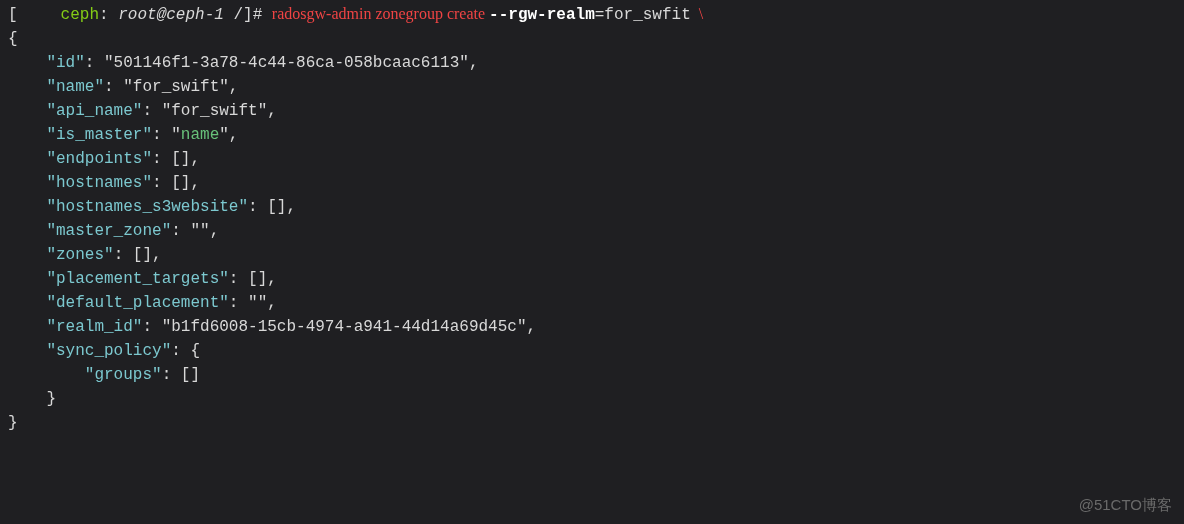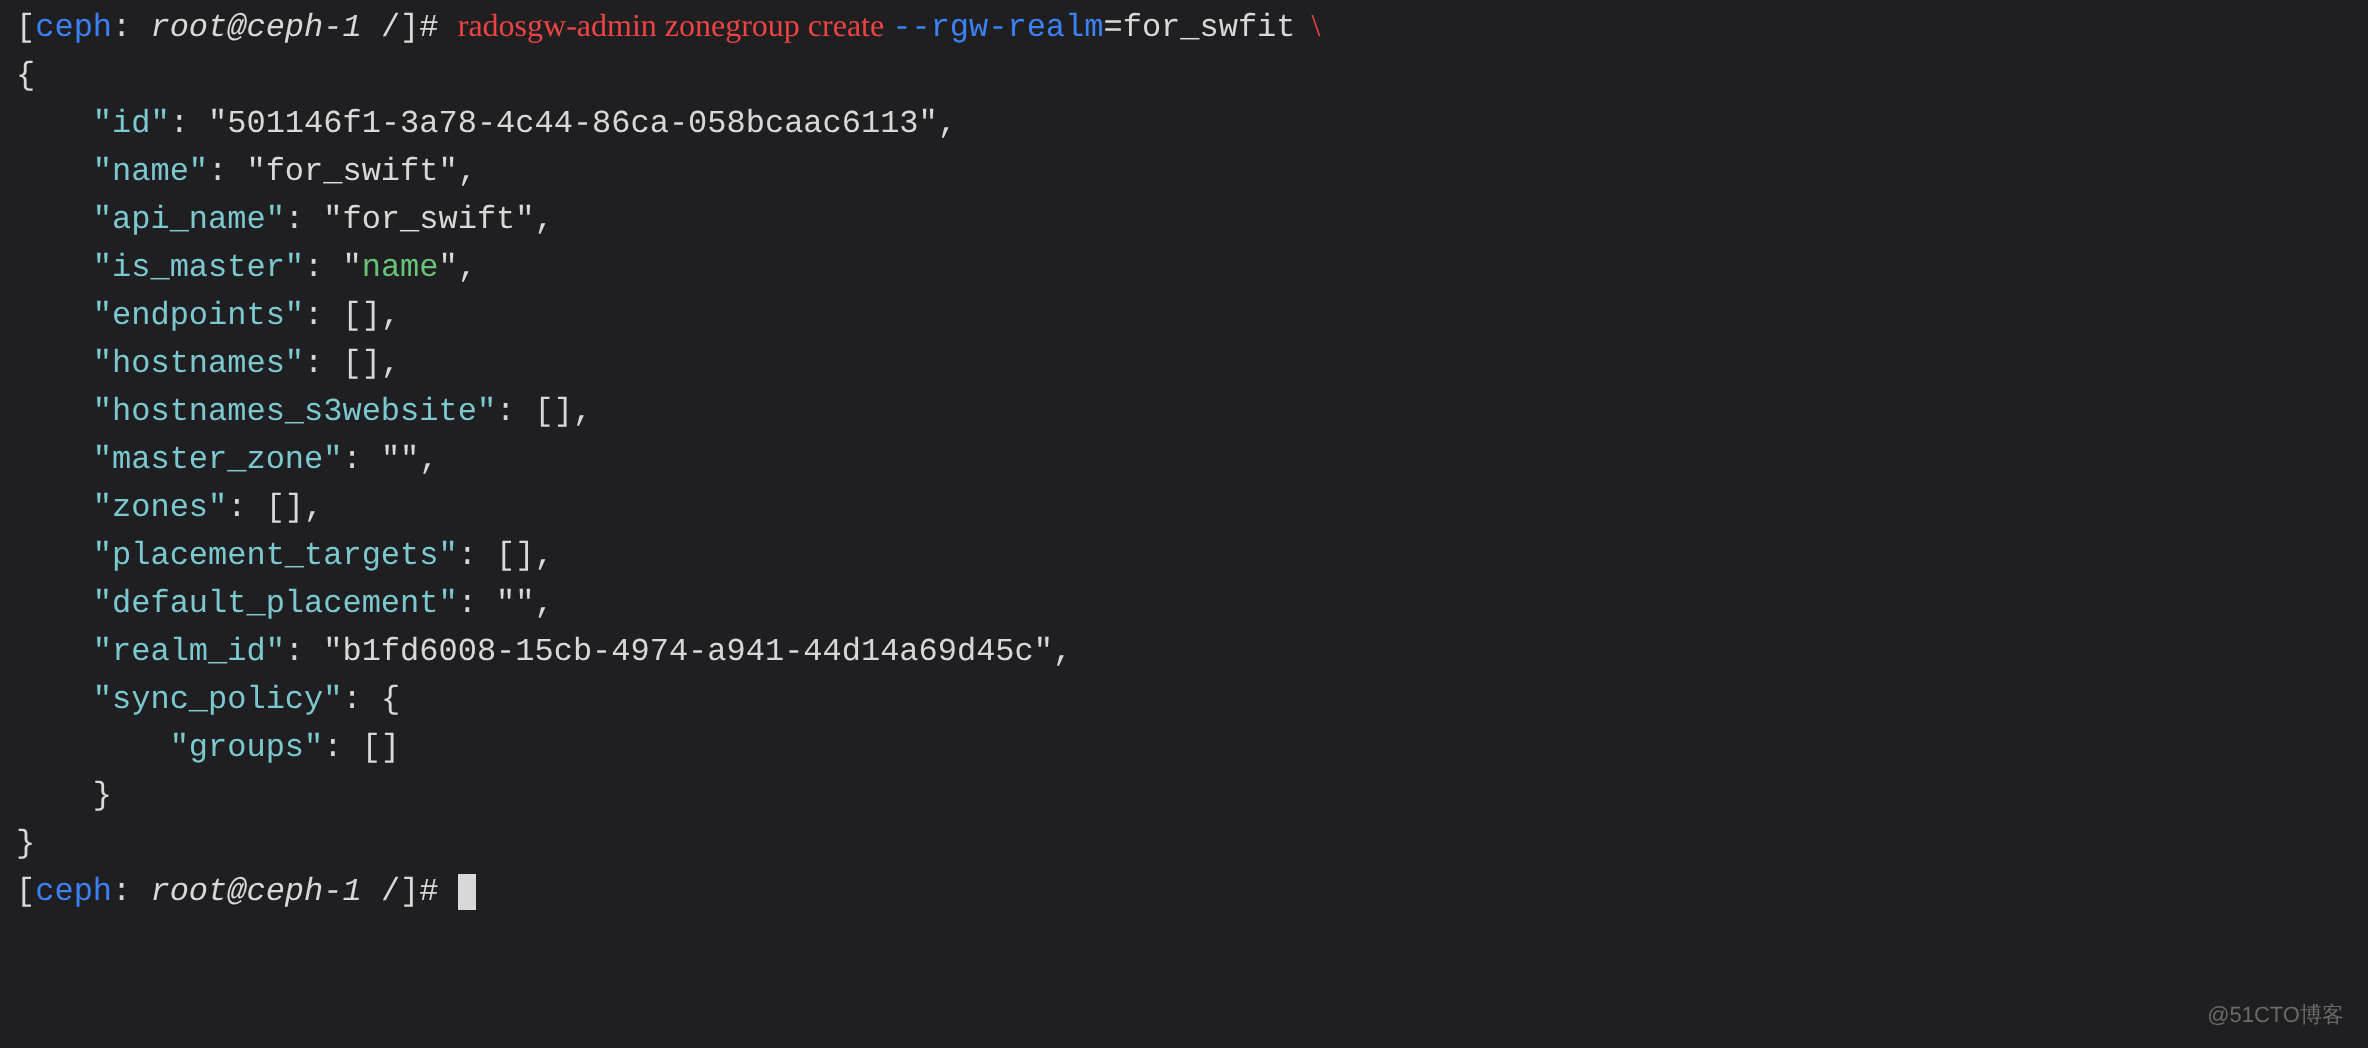--- a/index.html
+++ b/index.html
@@ -20,32 +20,34 @@
       position: relative;
     }
     .line {
       white-space: pre;
       display: block;
     }
     .prompt-bracket {
       color: #d8d8d8;
     }
     .prompt-ceph {
-      color: #3b82f6;
+      color: #84cc16;
+      margin-left: 43px;
     }
     .prompt-user {
       color: #d8d8d8;
       font-style: italic;
     }
     .command {
       color: #ef4444;
       font-family: Liberation Serif, serif;
     }
     .option-flag {
-      color: #3b82f6;
+      color: #ffffff;
+      font-weight: bold;
     }
     .option-value {
       color: #d8d8d8;
     }
     .json-brace {
       color: #d8d8d8;
     }
     .json-key {
       color: #7cc8cf;
     }
@@ -66,21 +68,21 @@
       width: 9px;
       height: 18px;
       background: #d8d8d8;
       vertical-align: text-bottom;
     }
     .watermark {
       position: absolute;
       right: 12px;
       bottom: 8px;
       color: #6a6a6a;
-      font-size: 11px;
+      font-size: 15px;
       font-family: Arial, sans-serif;
     }
     .indent1 { padding-left: 4ch; }
     .indent2 { padding-left: 8ch; }
   </style>
 </head>
 <body>
 
 <div>
 
@@ -114,17 +116,16 @@
 <span class="line indent1"><span class="json-key">"realm_id"</span><span class="json-punct">: </span><span class="json-string">"b1fd6008-15cb-4974-a941-44d14a69d45c"</span><span class="json-punct">,</span></span>
 
 <span class="line indent1"><span class="json-key">"sync_policy"</span><span class="json-punct">: </span><span class="json-brace">{</span></span>
 
 <span class="line indent2"><span class="json-key">"groups"</span><span class="json-punct">: </span><span class="json-punct">[]</span></span>
 
 <span class="line indent1"><span class="json-brace">}</span></span>
 
 <span class="line"><span class="json-brace">}</span></span>
 
-<span class="line"><span class="prompt-bracket">[</span><span class="prompt-ceph">ceph</span><span class="prompt-bracket">: </span><span class="prompt-user">root@ceph-1</span><span class="prompt-bracket"> /</span><span class="prompt-bracket">]</span><span class="prompt-bracket"># </span><span class="cursor"></span></span>
 
 </div>
 
 <div class="watermark">@51CTO博客</div>
 
 </body></html>

